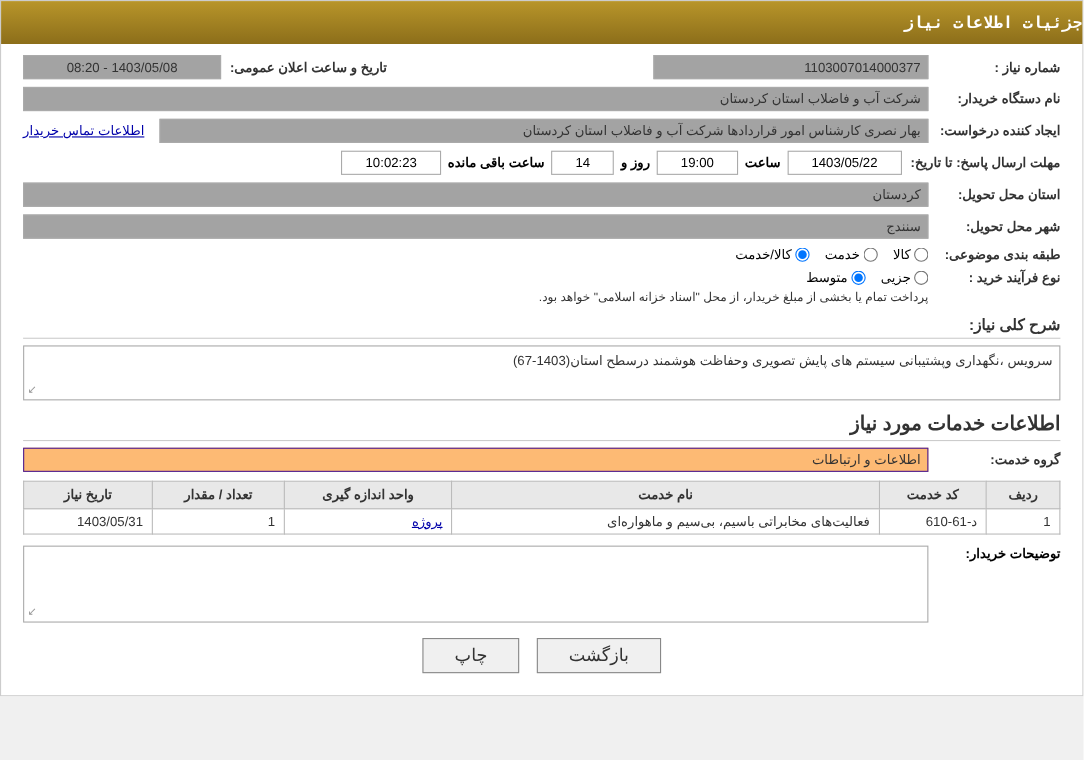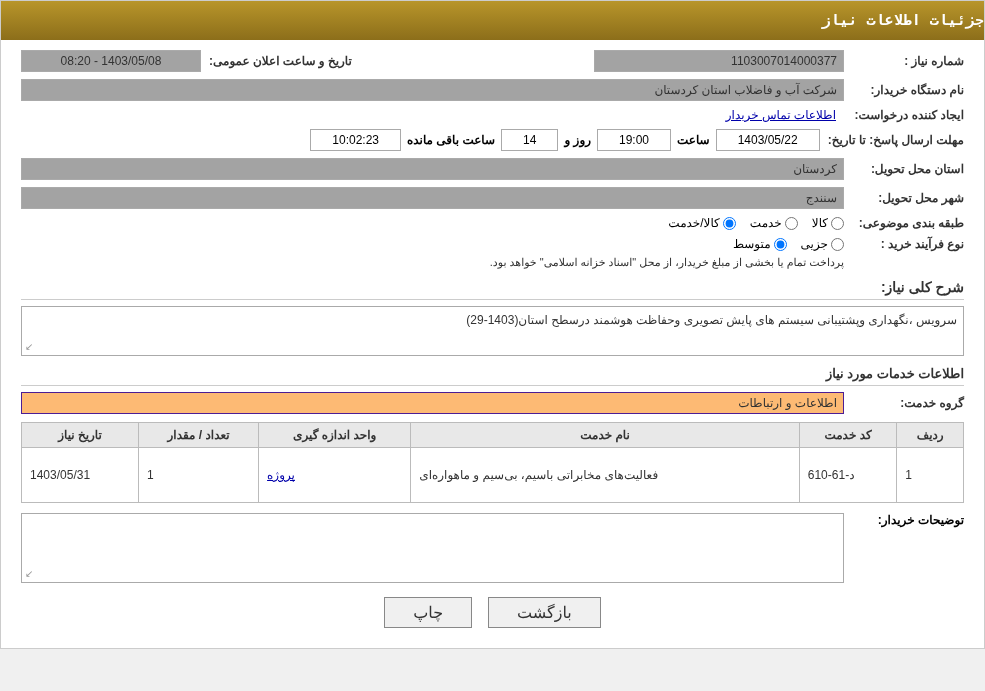--- a/index.html
+++ b/index.html
@@ -137,21 +137,21 @@
       bottom: 3px;
       left: 3px;
       color: #999;
       font-size: 10px;
     }
     .services-section {
       margin-top: 10px;
     }
     .services-header {
       font-weight: bold;
-      font-size: 13px;
+      font-size: 18px;
       margin-bottom: 6px;
       color: #333;
       border-bottom: 1px solid #ccc;
       padding-bottom: 4px;
     }
     .service-group-row {
       display: flex;
       align-items: center;
       margin-bottom: 8px;
     }
@@ -173,22 +173,22 @@
     table.services-table th {
       background: #e8e8e8;
       border: 1px solid #bbb;
       padding: 5px 8px;
       text-align: center;
       font-weight: bold;
       color: #333;
     }
     table.services-table td {
       border: 1px solid #bbb;
-      padding: 20px 8px;
-      text-align: left;
+      padding: 4px 8px;
+      text-align: right;
       color: #333;
     }
     table.services-table td.link-cell {
       color: #00a;
       cursor: pointer;
       text-decoration: underline;
     }
     .buyer-desc-label {
       font-weight: bold;
       white-space: nowrap;
@@ -239,20 +239,21 @@
     </div>
 
     <div class="row">
       <span class="label">نام دستگاه خریدار:</span>
       <div class="field-box">شرکت آب و فاضلاب استان کردستان</div>
     </div>
 
     <div class="row">
       <span class="label">ایجاد کننده درخواست:</span>
       <div class="inline-group">
+        <div class="field-box" style="flex:1;">بهار نصری کارشناس امور قراردادها شرکت آب و فاضلاب استان کردستان</div>
         <span class="link-text">اطلاعات تماس خریدار</span>
       </div>
     </div>
 
     <div class="row">
       <span class="label">مهلت ارسال پاسخ: تا تاریخ:</span>
       <div class="time-row">
         <div class="time-box" style="min-width:100px;">1403/05/22</div>
         <span class="time-label">ساعت</span>
         <div class="time-box" style="min-width:60px;">19:00</div>
@@ -306,21 +307,21 @@
         </div>
         <div class="process-note">پرداخت تمام یا بخشی از مبلغ خریدار، از محل "اسناد خزانه اسلامی" خواهد بود.</div>
       </div>
     </div>
 
     <div class="section-header">
       <span>شرح کلی نیاز:</span>
     </div>
     <div style="position:relative;">
       <div class="description-box">
-        <span>سرویس ،نگهداری وپشتیبانی سیستم های پایش تصویری وحفاظت هوشمند درسطح استان(1403-29)</span>
+        <span>سرویس ،نگهداری وپشتیبانی سیستم های پایش تصویری وحفاظت هوشمند درسطح استان(1403-67)</span>
         <span class="desc-arrow">↙</span>
       </div>
     </div>
 
     <div class="services-section">
       <div class="services-header">اطلاعات خدمات مورد نیاز</div>
 
       <div class="service-group-row">
         <span class="label">گروه خدمت:</span>
         <div class="group-field">اطلاعات و ارتباطات</div>

